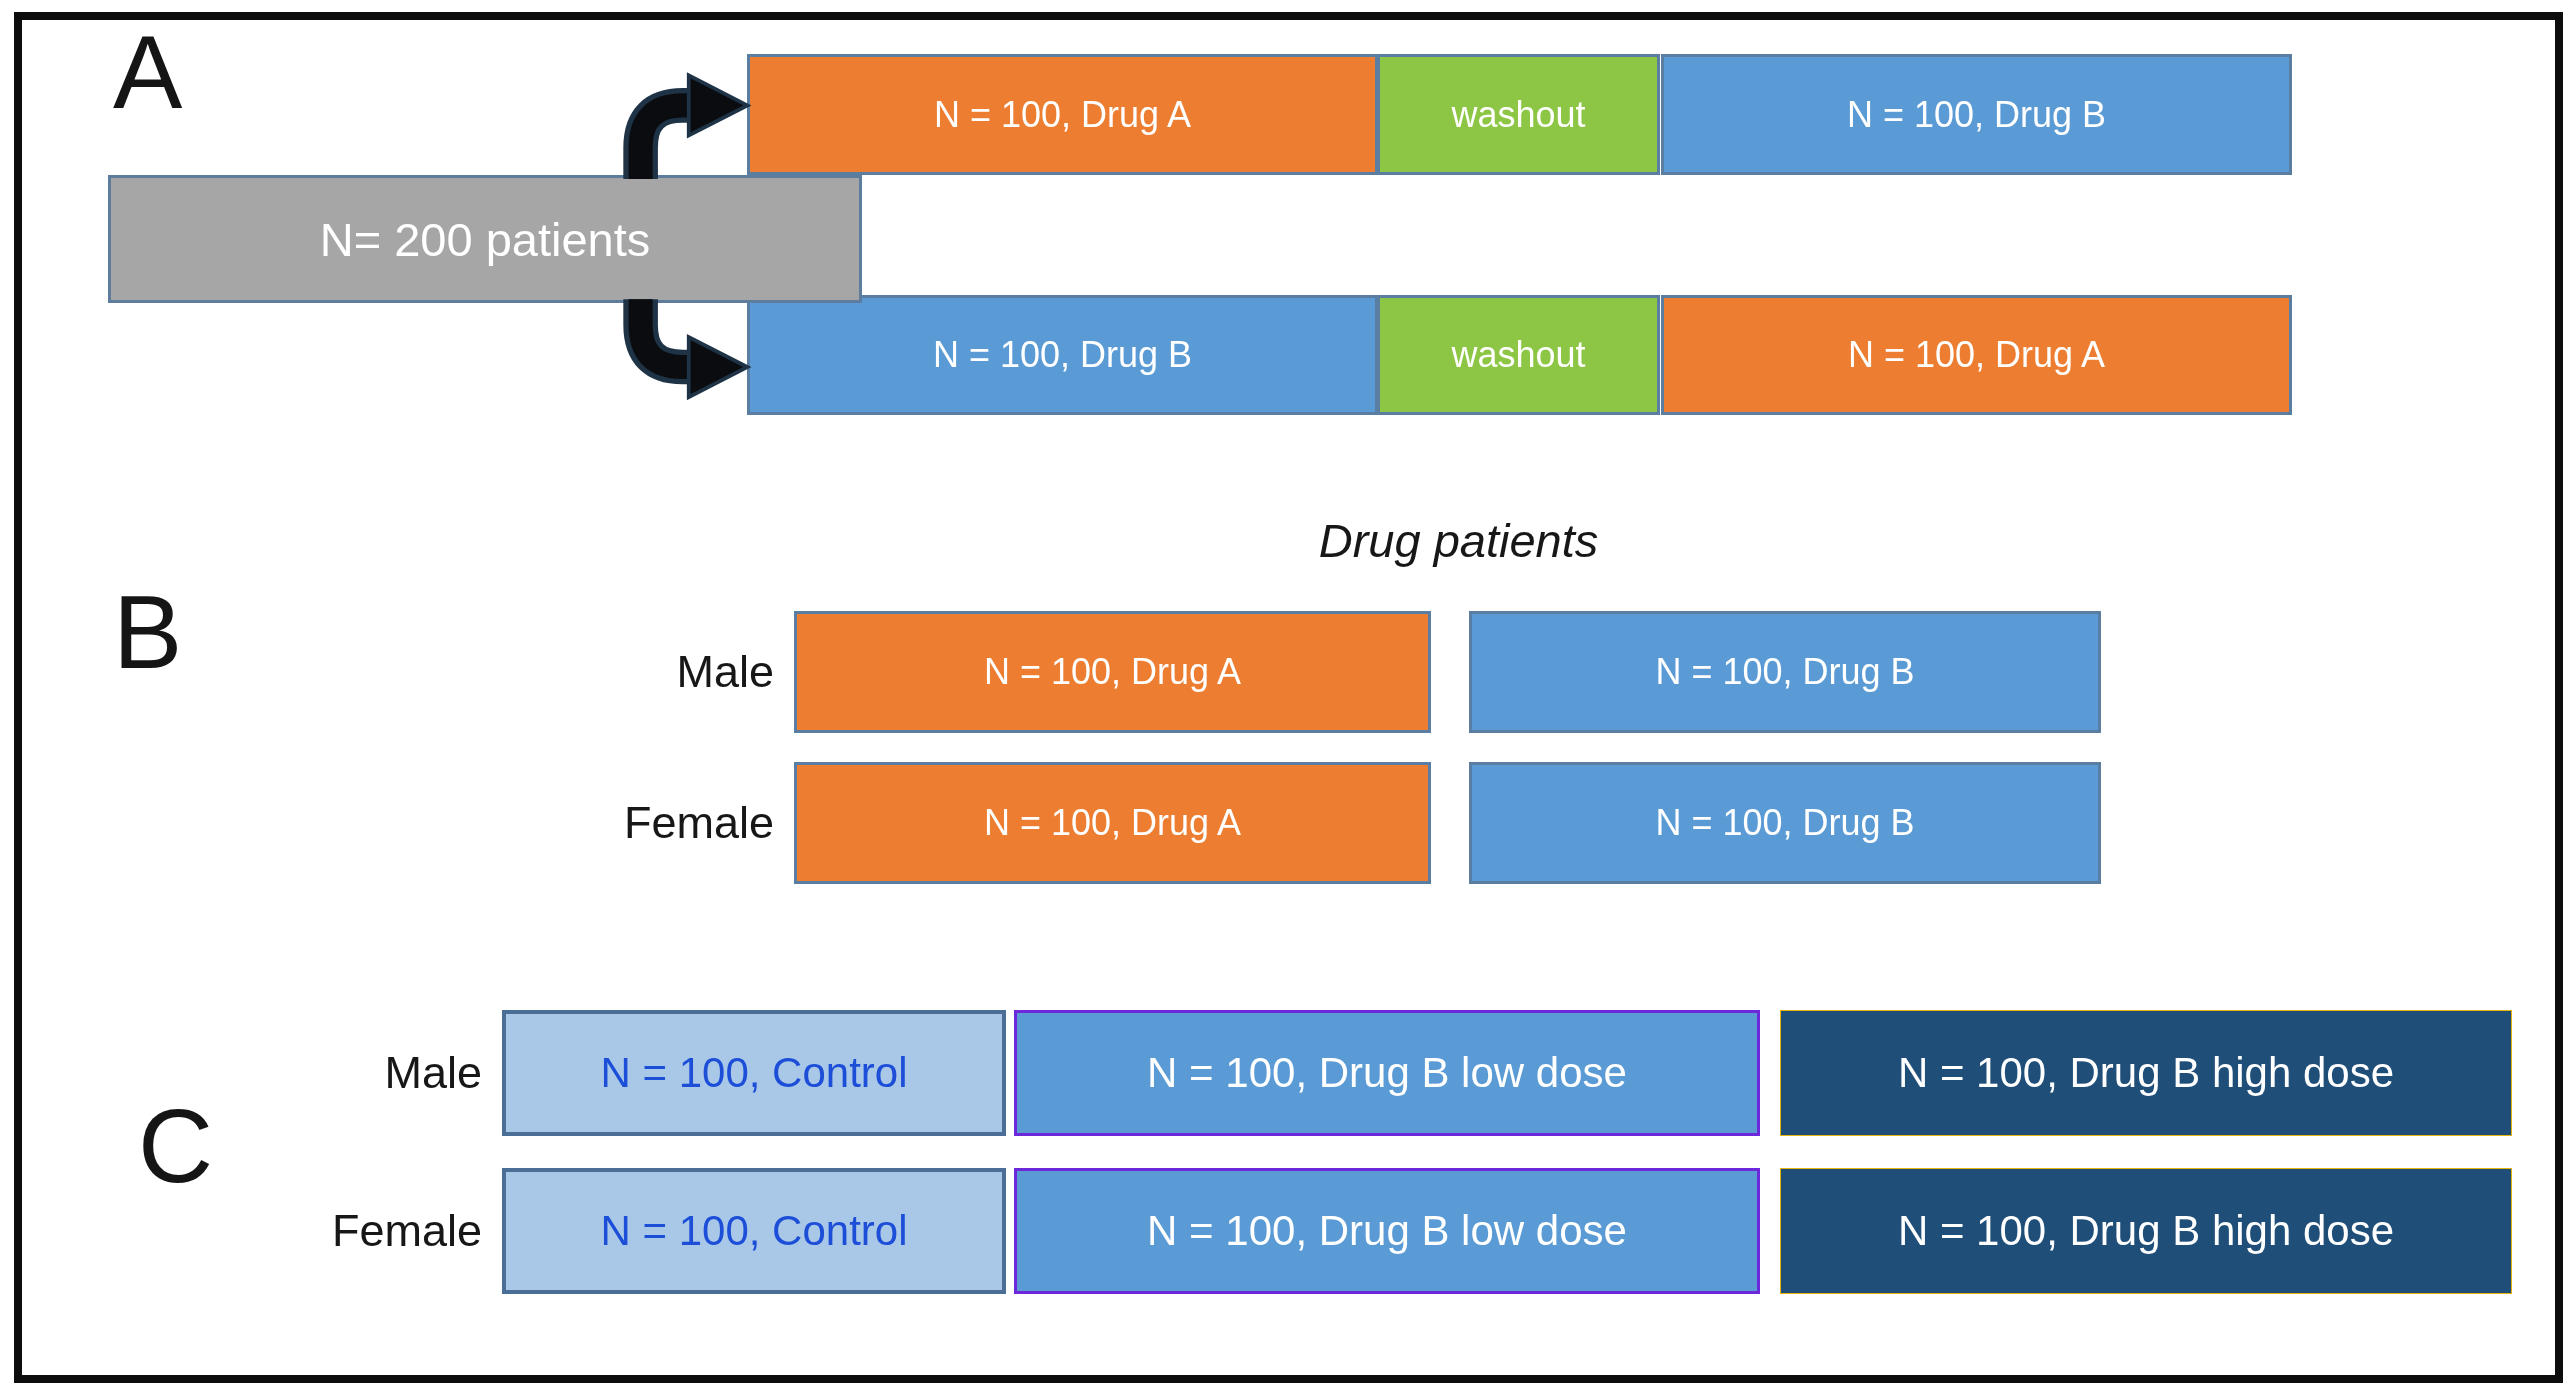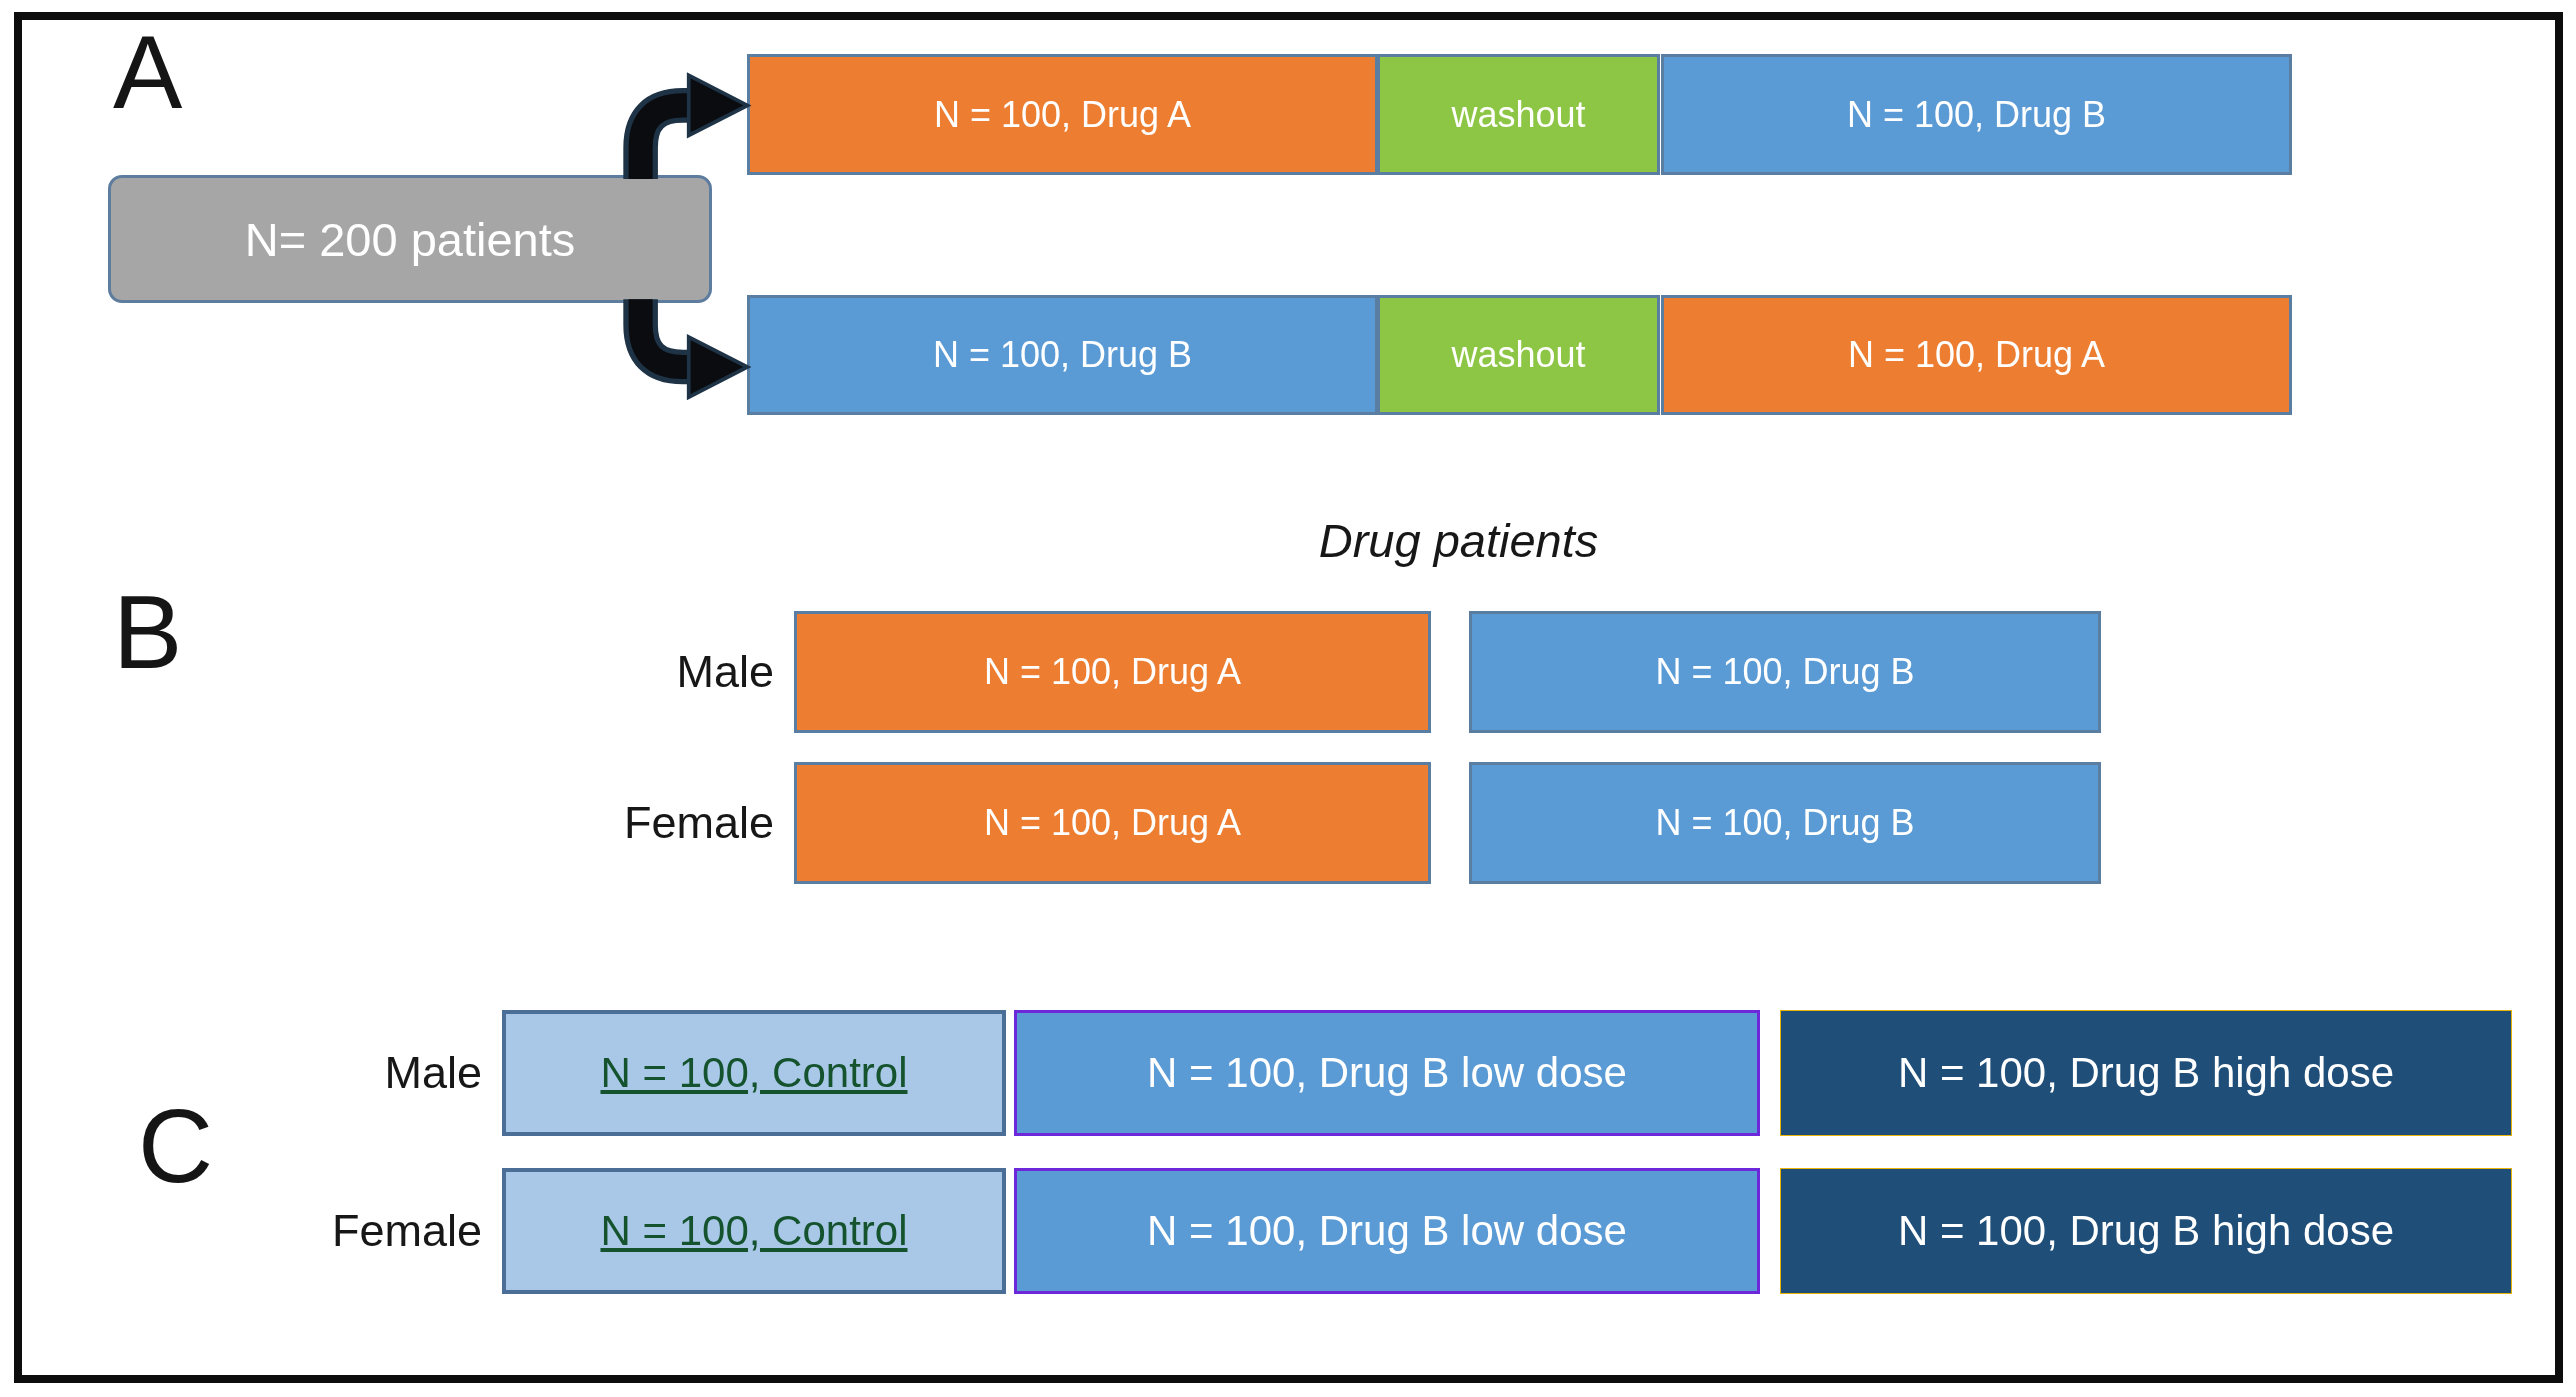--- a/index.html
+++ b/index.html
@@ -21,21 +21,21 @@
   .flowbox{
     display:flex;align-items:center;justify-content:center;
     color:#ffffff;font-size:36px;text-align:center;
     border:3px solid #5a7da2;
   }
   .greybox{border:3.8px solid #5d7c9e;font-size:47px;}
   .cbox{
     display:flex;align-items:center;justify-content:center;
     color:#ffffff;font-size:42px;text-align:center;
   }
-  .cbox.control{border:4.5px solid #4a6e96;color:#14532d;text-decoration:underline;}
+  .cbox.control{border:4.5px solid #4a6e96;color:#1d4ed8;}
   .cbox.low{border:3px solid #6d28d9;}
   .cbox.high{border:1px solid #eab308;}
   .rowlabel{
     display:flex;align-items:center;justify-content:flex-end;
     font-size:45px;color:#171717;
   }
   .btitle{
     font-style:italic;font-size:47px;color:#171717;text-align:center;
   }
   svg.arrows{position:absolute;left:0;top:0;pointer-events:none;}
@@ -50,21 +50,21 @@
   <div class="abs panel-letter" style="left:113px;top:19.5px;">A</div>
 
   <div class="abs flowbox" style="left: 747px; top: 54px; width: 631px; height: 121px; background-color: rgb(237, 125, 49);">N = 100, Drug A</div>
   <div class="abs flowbox" style="left: 1377px; top: 54px; width: 283px; height: 121px; background-color: rgb(140, 198, 68);">washout</div>
   <div class="abs flowbox" style="left: 1661px; top: 54px; width: 631px; height: 121px; background-color: rgb(91, 155, 213);">N = 100, Drug B</div>
 
   <div class="abs flowbox" style="left: 747px; top: 295px; width: 631px; height: 120px; background-color: rgb(91, 155, 213);">N = 100, Drug B</div>
   <div class="abs flowbox" style="left: 1377px; top: 295px; width: 283px; height: 120px; background-color: rgb(140, 198, 68);">washout</div>
   <div class="abs flowbox" style="left: 1661px; top: 295px; width: 631px; height: 120px; background-color: rgb(237, 125, 49);">N = 100, Drug A</div>
 
-  <div class="abs flowbox greybox" style="left: 108px; top: 175px; width: 604px; height: 128px; background-color: rgb(166, 166, 166); border-radius: 14px;">N= 200 patients</div>
+  <div class="abs flowbox greybox" style="left: 108px; top: 175px; width: 754px; height: 128px; background-color: rgb(166, 166, 166);">N= 200 patients</div>
 
   <svg class="arrows" width="2576" height="1398" viewBox="0 0 3426 1859">
 
     <g>
       <path d="M852,238 V196 Q852,140 908,140 H922" fill="none" stroke="#1f3347" stroke-width="46"></path>
       <path d="M852,238 V196 Q852,140 908,140 H922" fill="none" stroke="#0a0c10" stroke-width="32"></path>
       <polygon points="916,100 916,180 994,140" fill="#0a0c10" stroke="#1f3347" stroke-width="5"></polygon>
     </g>
 
     <g>

